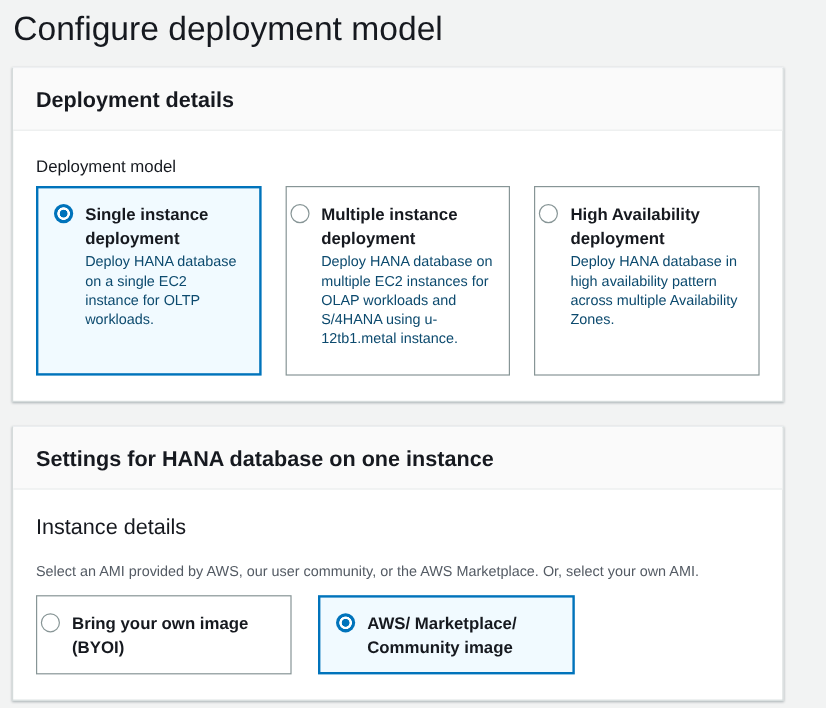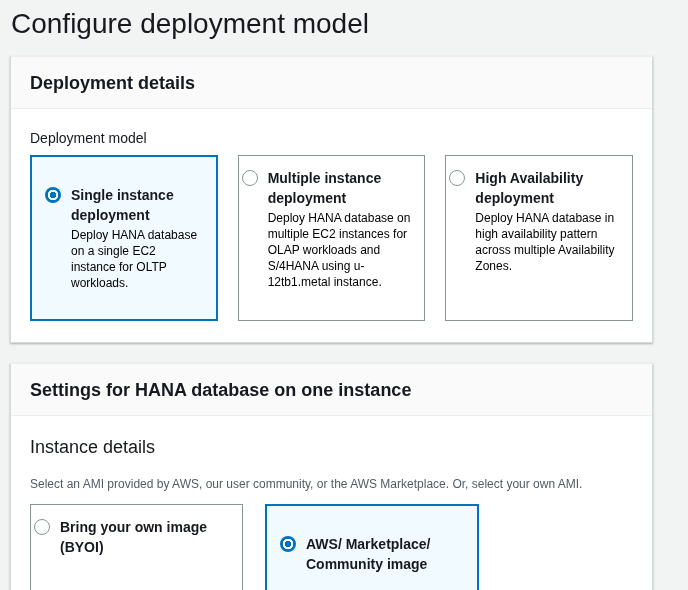--- a/index.html
+++ b/index.html
@@ -49,38 +49,38 @@
     border:1px solid #879596;
     padding:12px 3px;
     display:flex; align-items:flex-start; gap:10px;
     cursor:pointer;
   }
   .tiles-3 .tile { min-height:158px; }
   .tiles-2 .tile { min-height:61px; }
   .tile.selected {
     border:2px solid #0073bb;
     background:#f1faff;
-    padding:28px 13px;
+    padding:11px 13px;
   }
 
   .radio {
     flex:0 0 auto; width:16px; height:16px; border-radius:50%;
     border:1px solid #879596; background:#ffffff;
     box-sizing:border-box; margin-top:2px;
   }
   .tile.selected .radio {
     border:none;
     background:radial-gradient(circle at center,
       #0073bb 0, #0073bb 3px,
       #ffffff 3.5px, #ffffff 5px,
       #0073bb 5.5px, #0073bb 8px);
   }
 
   .tile-title { font-size:14px; line-height:20px; font-weight:700; color:#16191f; }
-  .tile-desc  { margin-top:2px; font-size:12px; line-height:16px; color:#000000; }
+  .tile-desc  { margin-top:2px; font-size:12px; line-height:16px; color:#0c4a6e; }
 </style>
 </head>
 <body>
 
 <div class="content">
 
   <h1 class="page-title">Configure deployment model</h1>
 
   <section class="panel">
     <div class="panel-header">

